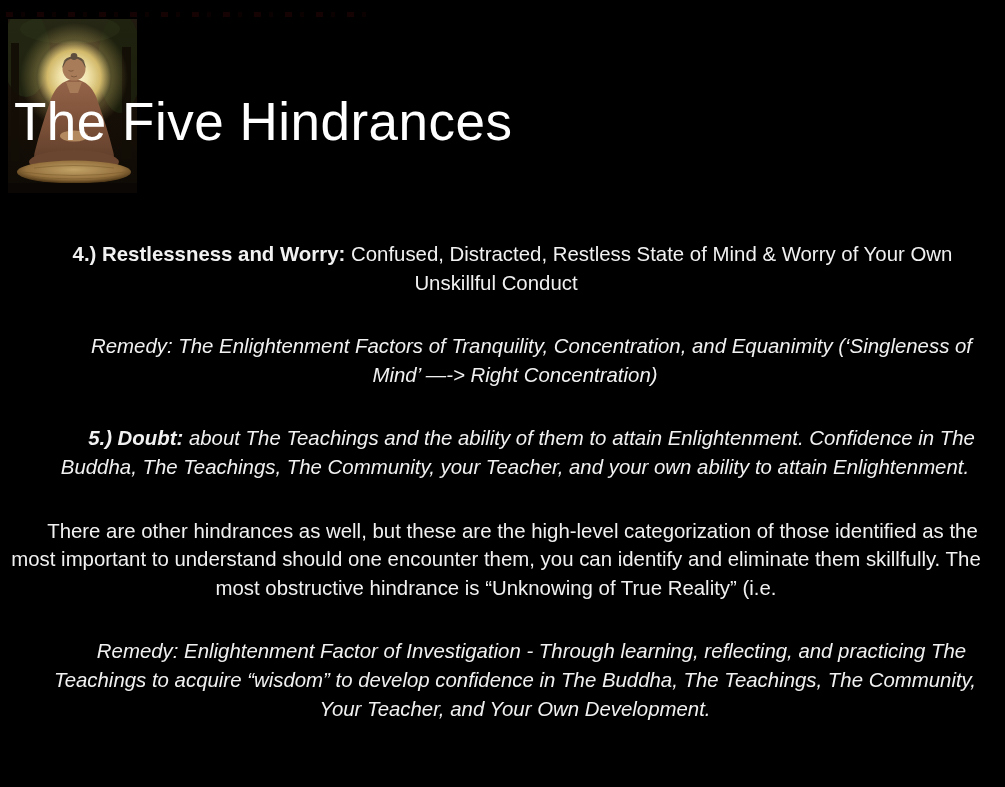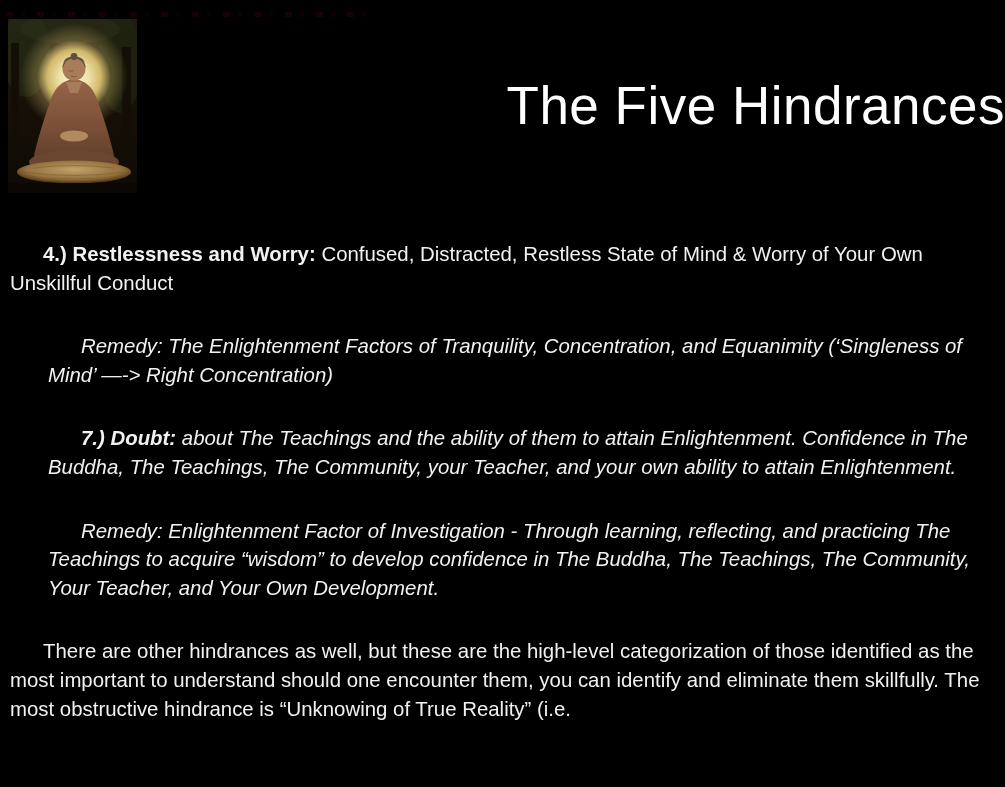--- a/index.html
+++ b/index.html
@@ -28,44 +28,45 @@
     height: 5px;
     background: repeating-linear-gradient(90deg,
       rgba(110,15,15,0.35) 0 7px,
       rgba(0,0,0,0) 7px 15px,
       rgba(80,10,10,0.25) 15px 19px,
       rgba(0,0,0,0) 19px 31px);
     opacity: 0.55;
   }
   .slide-title {
     position: absolute;
-    top: 76px;
+    top: 92px;
     left: 0;
     width: 100%;
     margin: 0;
     padding-left: 14px;
     box-sizing: border-box;
-    text-align: right;
+    text-align: left;
     font-size: 53px;
     font-weight: 400;
     line-height: 1.15;
     color: #ffffff;
     letter-spacing: 0.5px;
   }
   .slide-body {
     position: absolute;
     top: 240px;
     left: 10px;
     width: 972px;
     font-size: 20.4px;
     line-height: 28.6px;
   }
   .para {
     margin: 0 0 35px 0;
     text-indent: 33px;
+    text-align: center;
   }
   .para.italic { font-style: italic; margin-left: 38px; }
   .lead.bold { font-weight: 700; }
   .lead.bold-italic { font-weight: 700; font-style: italic; }
 </style>
 </head>
 <body>
 
 <div class="slide">
 
@@ -117,18 +118,18 @@
       <path d="M14,153 q52,7 104,0 M20,157 q46,6 92,0 M26,149 q40,-5 80,0" stroke="#7a5c2c" stroke-width="0.8" fill="none" opacity="0.7"></path>
       <rect x="0" y="164" width="129" height="10" fill="#0a0704"></rect>
     </svg>
   </div>
 
   <h1 class="slide-title">The Five Hindrances</h1>
 
   <div class="slide-body">
       <p class="para normal"><span class="lead bold">4.) Restlessness and Worry:</span> Confused, Distracted, Restless State of Mind &amp; Worry of Your Own Unskillful Conduct</p>
       <p class="para italic">Remedy: The Enlightenment Factors of Tranquility, Concentration, and Equanimity (‘Singleness of Mind’ —-&gt; Right Concentration)</p>
-      <p class="para italic"><span class="lead bold-italic">7.) Doubt:</span> about The Teachings and the ability of them to attain Enlightenment. Confidence in The Buddha, The Teachings, The Community, your Teacher, and your own ability to attain Enlightenment.</p>
+      <p class="para italic"><span class="lead bold-italic">5.) Doubt:</span> about The Teachings and the ability of them to attain Enlightenment. Confidence in The Buddha, The Teachings, The Community, your Teacher, and your own ability to attain Enlightenment.</p>
+      <p class="para normal">There are other hindrances as well, but these are the high-level categorization of those identified as the most important to understand should one encounter them, you can identify and eliminate them skillfully. The most obstructive hindrance is “Unknowing of True Reality” (i.e.</p>
       <p class="para italic">Remedy: Enlightenment Factor of Investigation - Through learning, reflecting, and practicing The Teachings to acquire “wisdom” to develop confidence in The Buddha, The Teachings, The Community, Your Teacher, and Your Own Development.</p>
-      <p class="para normal">There are other hindrances as well, but these are the high-level categorization of those identified as the most important to understand should one encounter them, you can identify and eliminate them skillfully. The most obstructive hindrance is “Unknowing of True Reality” (i.e.</p>
     </div>
 
 </div>
 
 </body></html>

